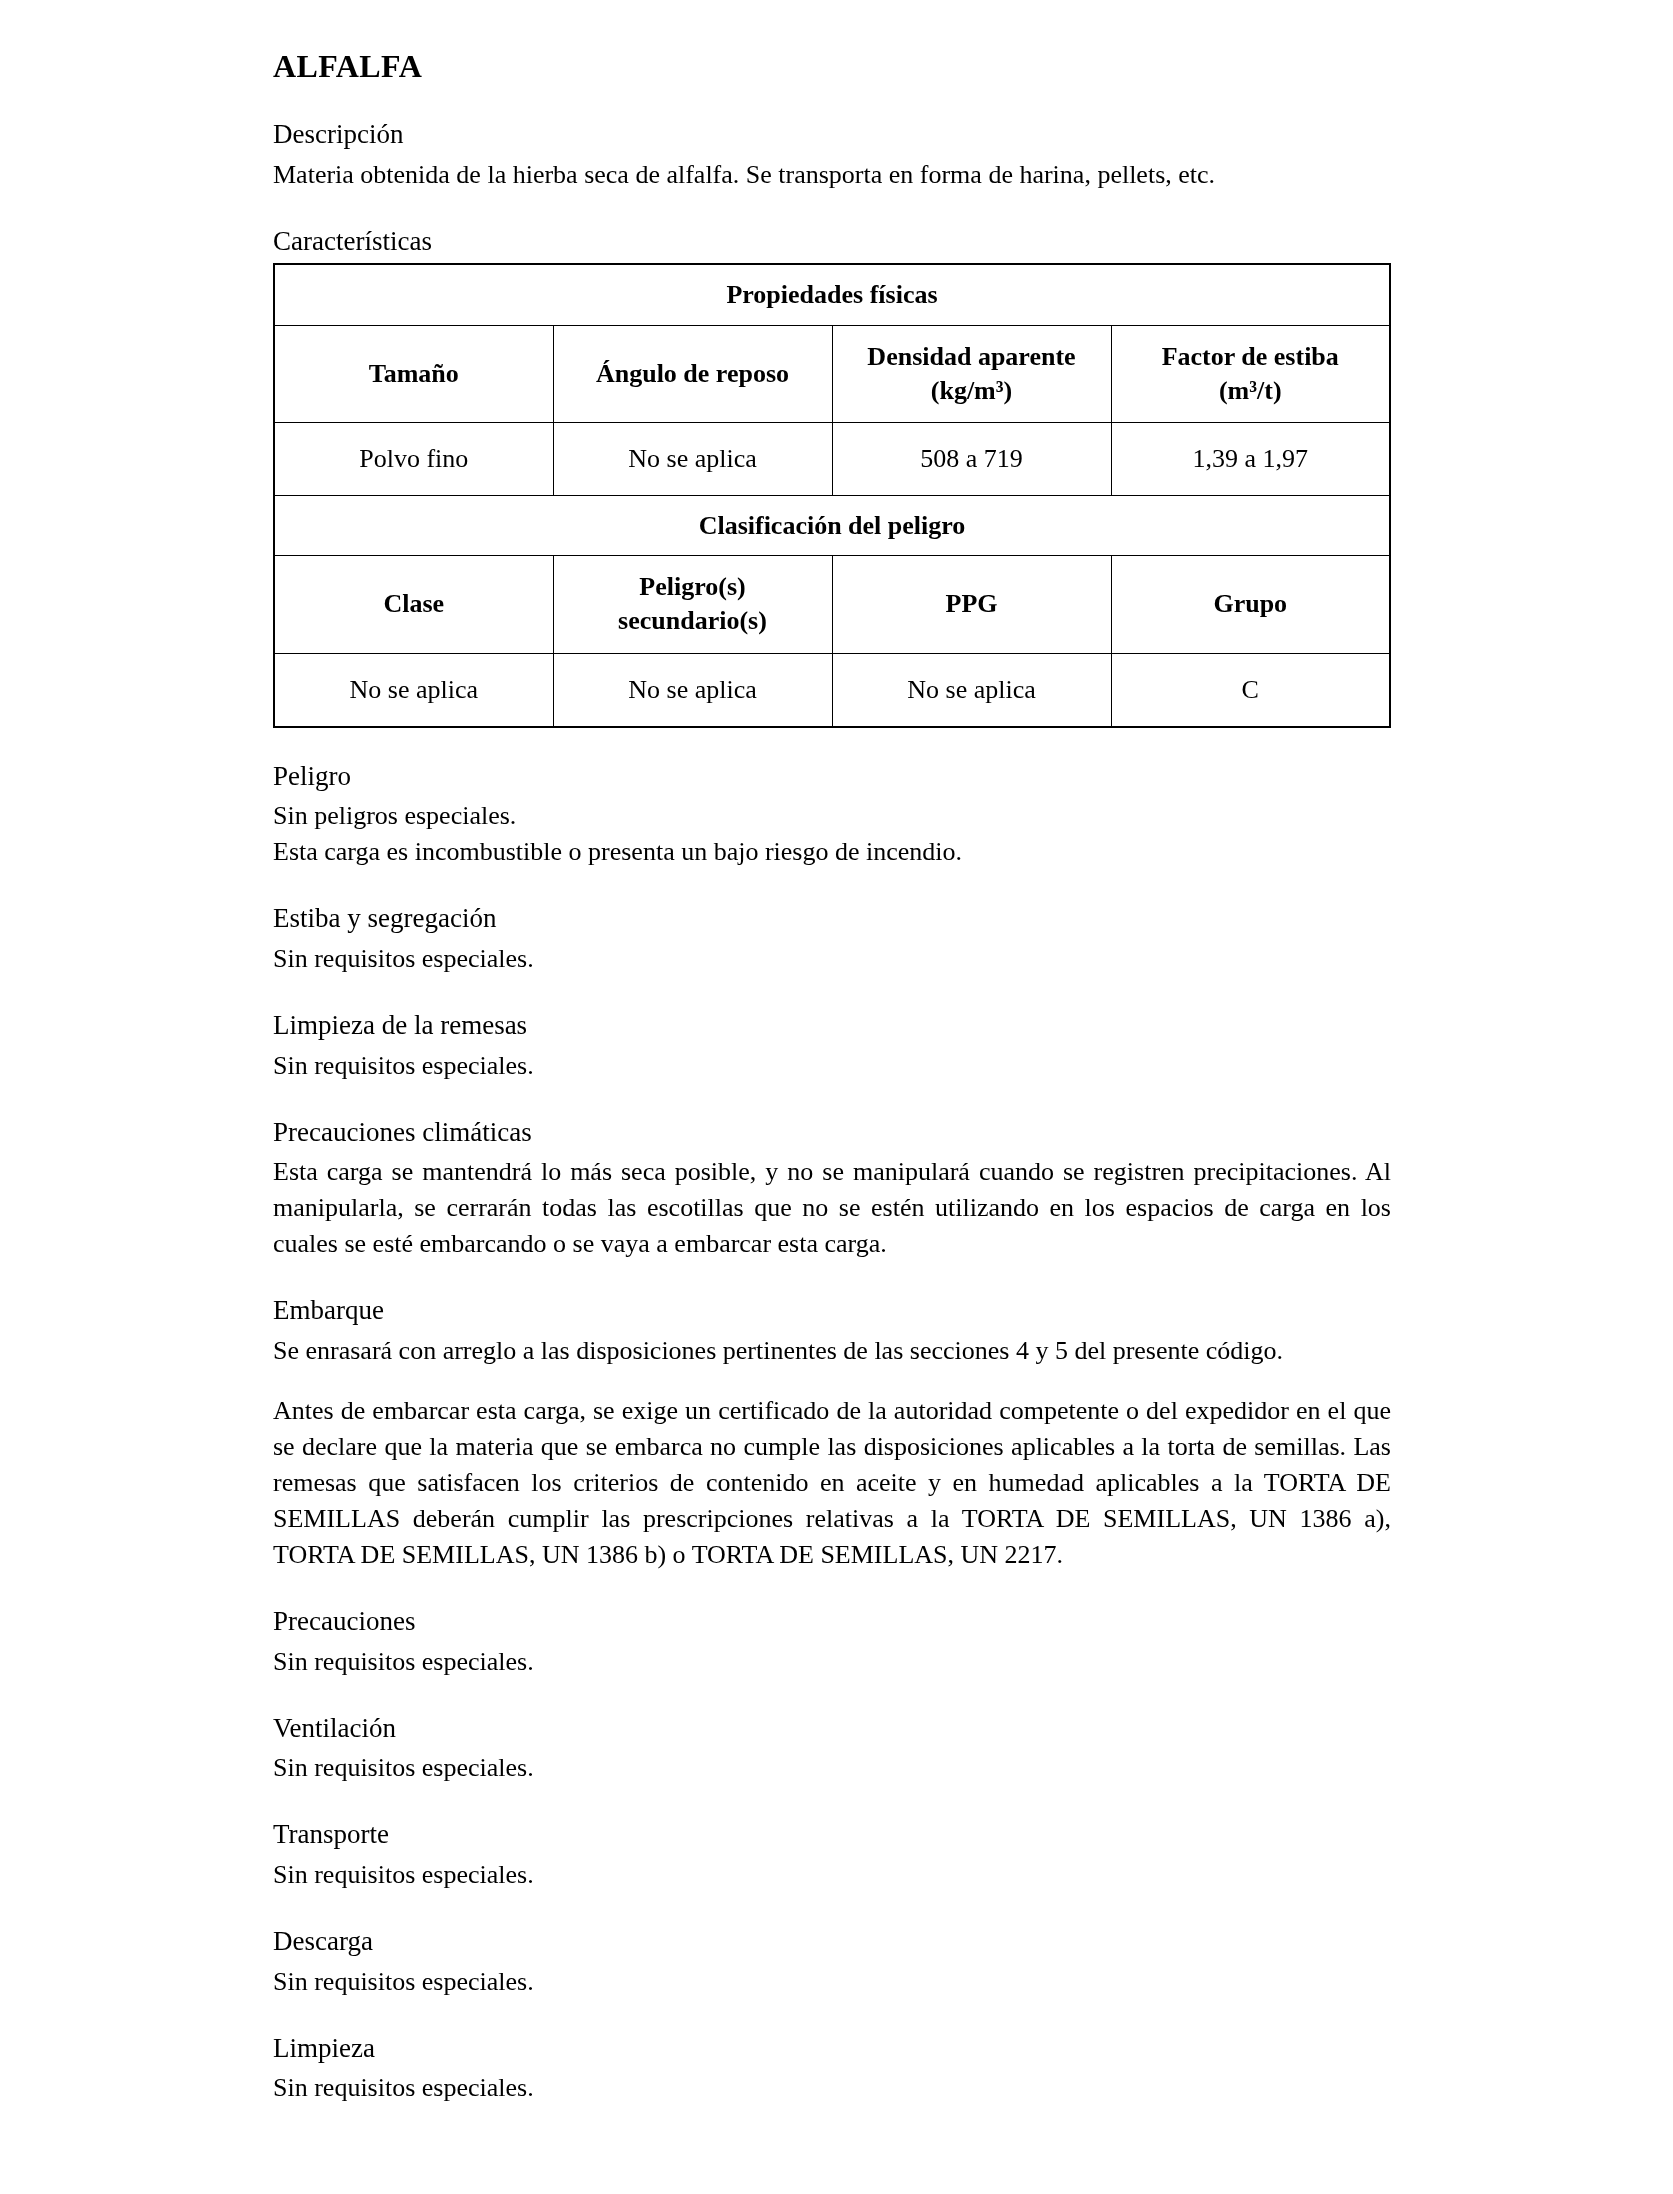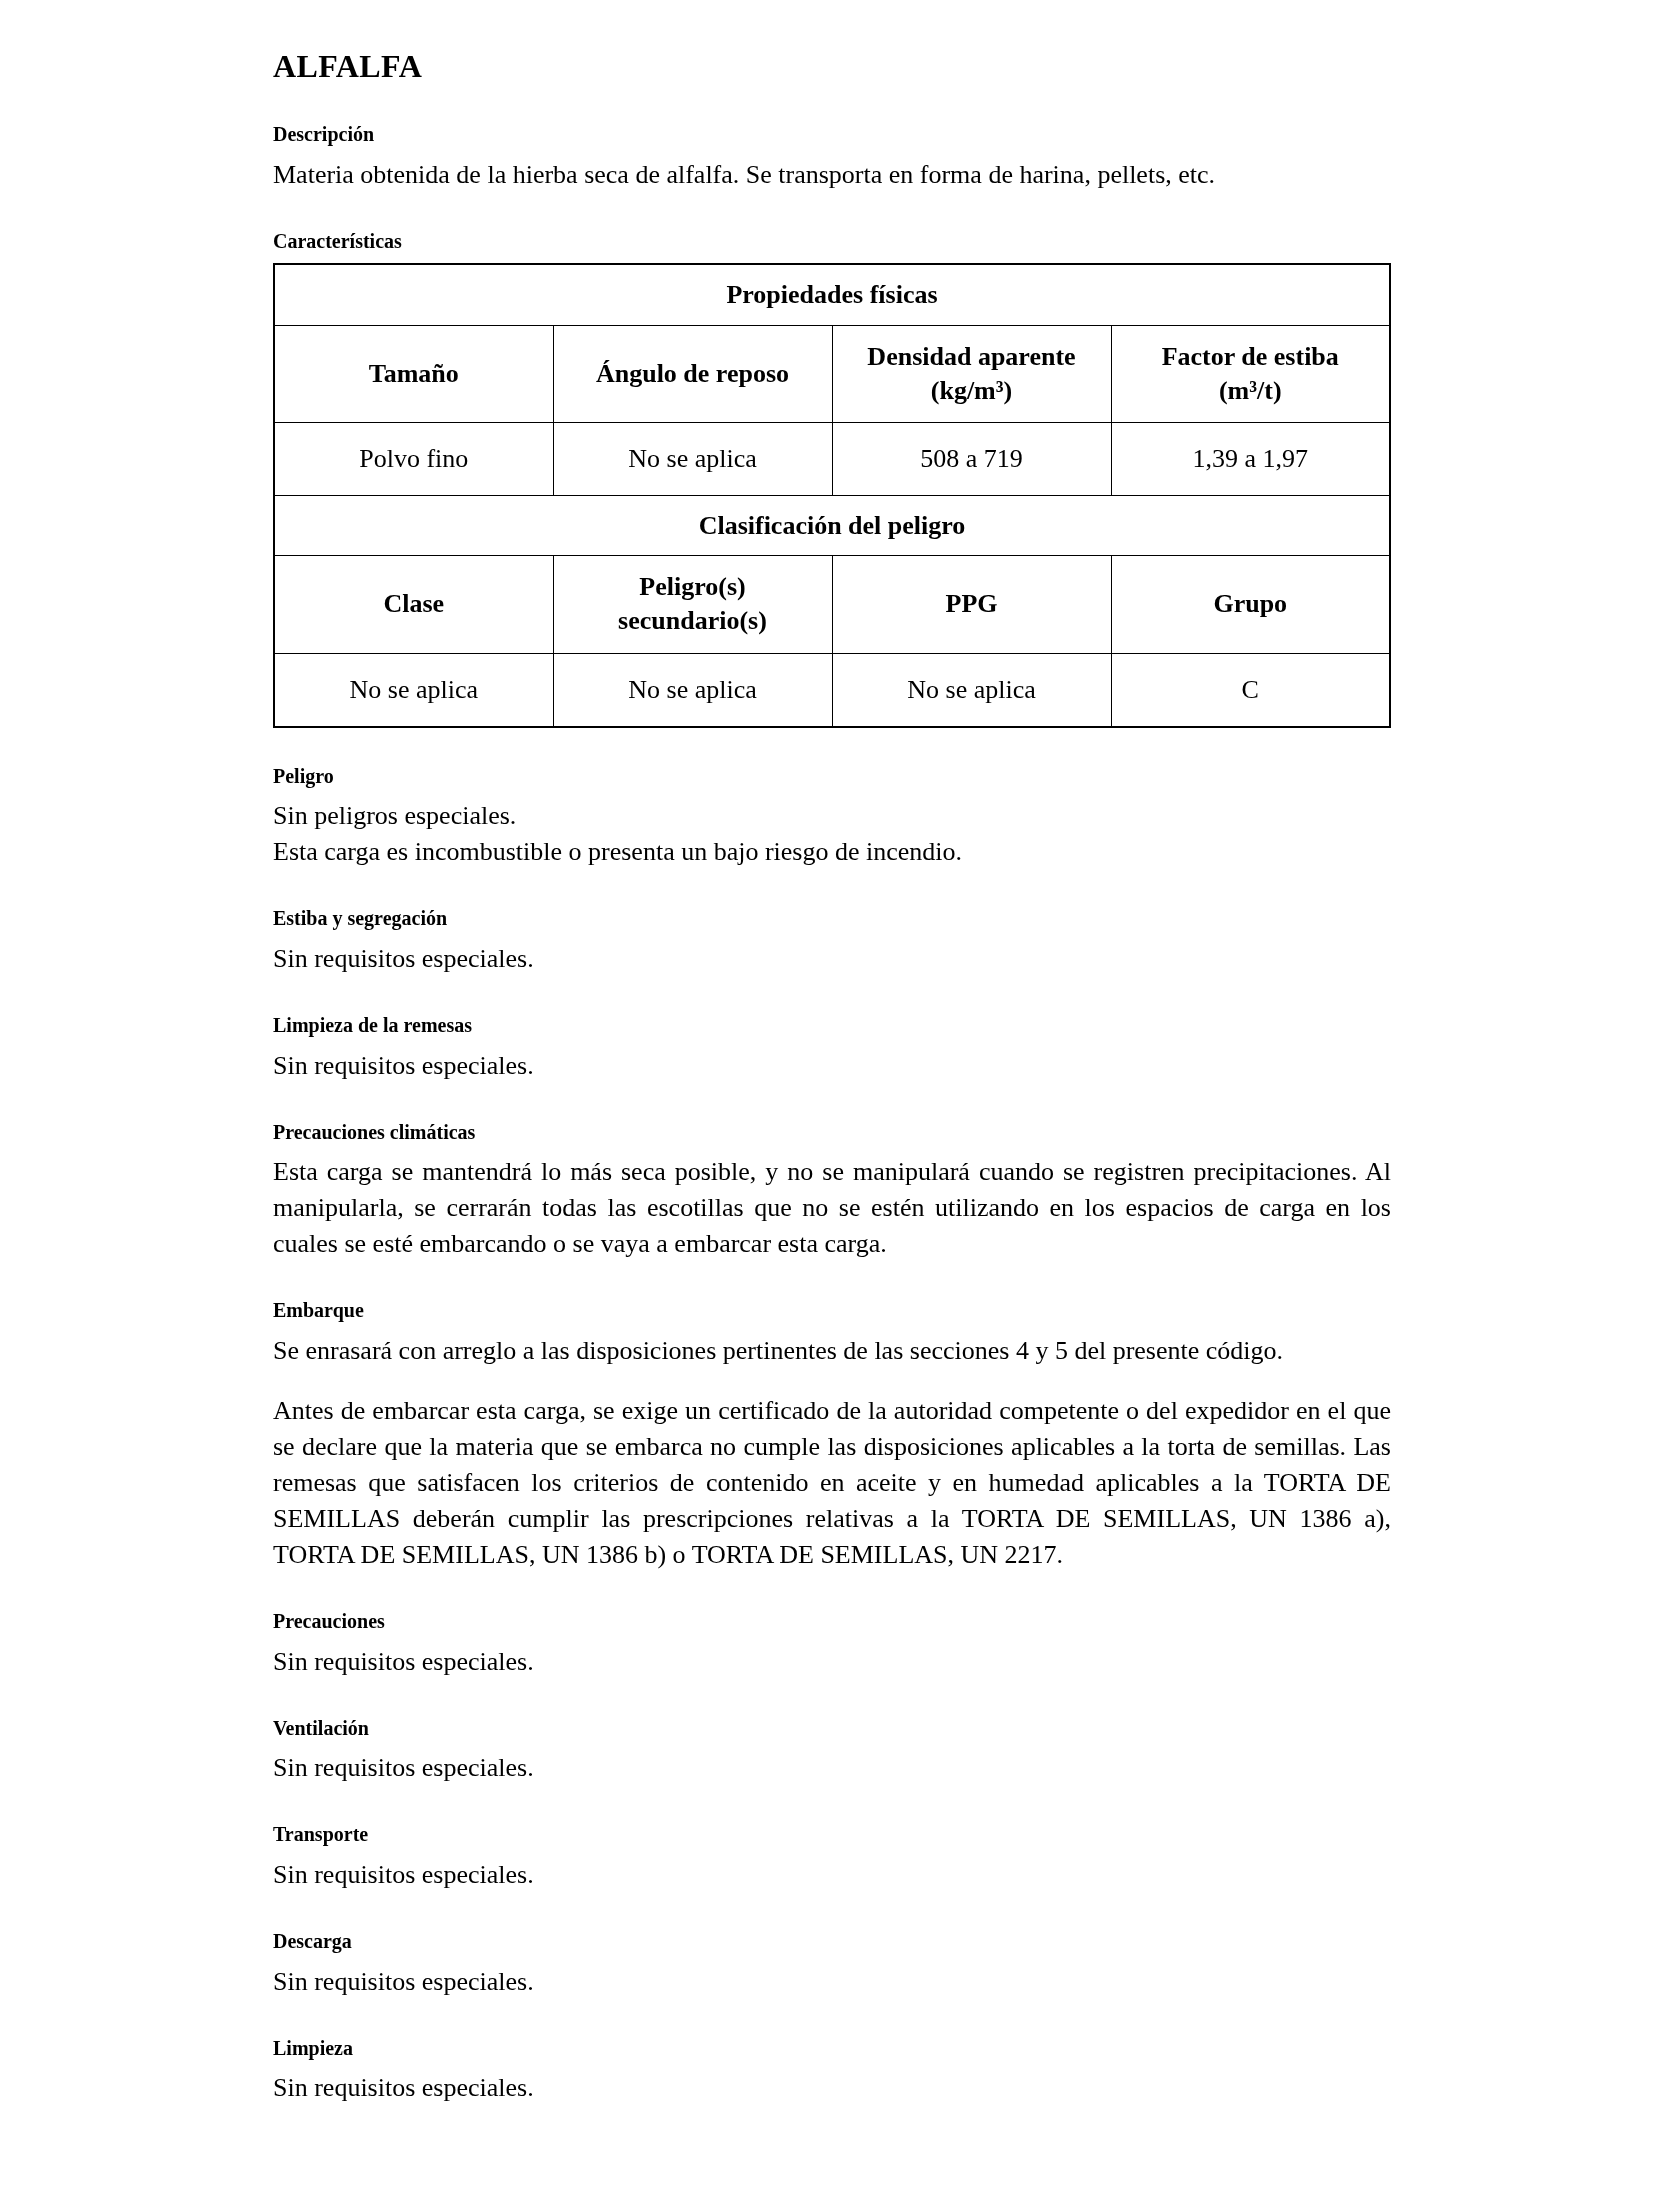--- a/index.html
+++ b/index.html
@@ -21,22 +21,22 @@
     overflow: hidden;
   }
   .doc-title {
     font-size: 32px;
     line-height: 40px;
     font-weight: bold;
     margin: 0 0 20.6px 0;
     letter-spacing: 0.4px;
   }
   .section-heading {
-    font-size: 20px;
-    font-weight: bold;
+    font-size: 27px;
+    font-weight: normal;
     margin: 30px 0 4.7px 0;
     line-height: 36px;
   }
   .para {
     margin: 0;
     text-align: justify;
   }
   .para + .para.spaced {
     margin-top: 24px;
   }

